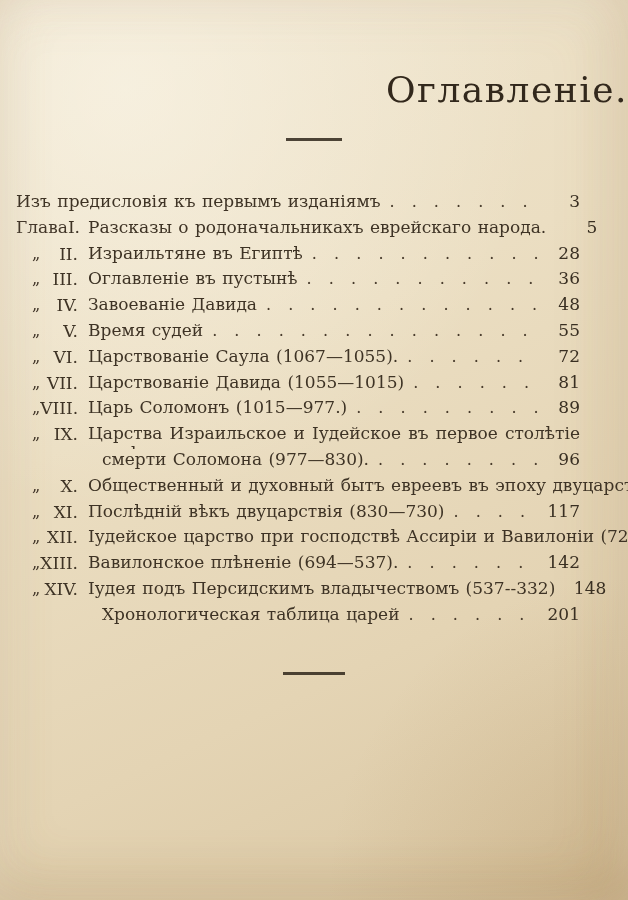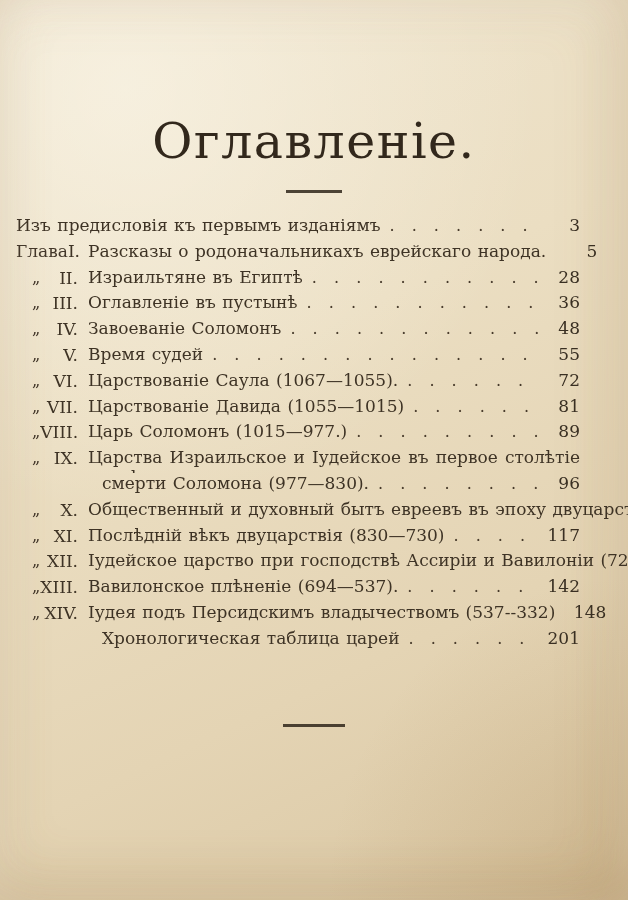--- a/index.html
+++ b/index.html
@@ -18,23 +18,23 @@
       linear-gradient(155deg, #efe5cf 0%, #ebdec2 40%, #e4d4b4 70%, #d9c6a2 100%);
     box-shadow:
       inset 0 -18px 55px rgba(135,98,52,0.16),
       inset -22px 0 60px rgba(150,112,62,0.10),
       inset 0 10px 40px rgba(255,250,235,0.35);
     overflow: hidden;
   }
 
   .page-title {
     margin: 0;
-    padding-top: 120px;
-    text-align: center;
-    font-size: 49px;
+    padding-top: 68px;
+    text-align: right;
+    font-size: 36px;
     line-height: 44px;
     font-weight: 500;
     letter-spacing: 1.5px;
     color: #32281c;
   }
 
   .divider {
     width: 56px;
     height: 0;
     border: none;
@@ -72,21 +72,21 @@
   .lead-marker { color: #43372a; }
   .lead-marker.qmark { padding-left: 16px; font-size: 16px; }
   .lead-num { text-align: right; }
 
   .lead-spacer {
     display: inline-block;
     width: 86px;
     flex-shrink: 0;
   }
 
-  .entry { flex-shrink: 0; }
+  .entry { flex-shrink: 0; margin-top: 28px; }
 
   .row.justify .entry {
     flex: 1;
     white-space: normal;
     text-align: justify;
     text-align-last: justify;
     overflow: hidden;
     height: 25.8px;
   }
 
@@ -147,21 +147,21 @@
         </span>
         <span class="entry">Оглавленіе въ пустынѣ</span>
         <span class="leader dots"></span>
         <span class="page-num">36</span>
       </div>
       <div class="row">
         <span class="lead">
           <span class="lead-marker qmark">„</span>
           <span class="lead-num">IV.</span>
         </span>
-        <span class="entry">Завоеваніе Соломонъ</span>
+        <span class="entry">Завоеваніе Давида</span>
         <span class="leader dots"></span>
         <span class="page-num">48</span>
       </div>
       <div class="row">
         <span class="lead">
           <span class="lead-marker qmark">„</span>
           <span class="lead-num">V.</span>
         </span>
         <span class="entry">Время судей</span>
         <span class="leader dots"></span>

